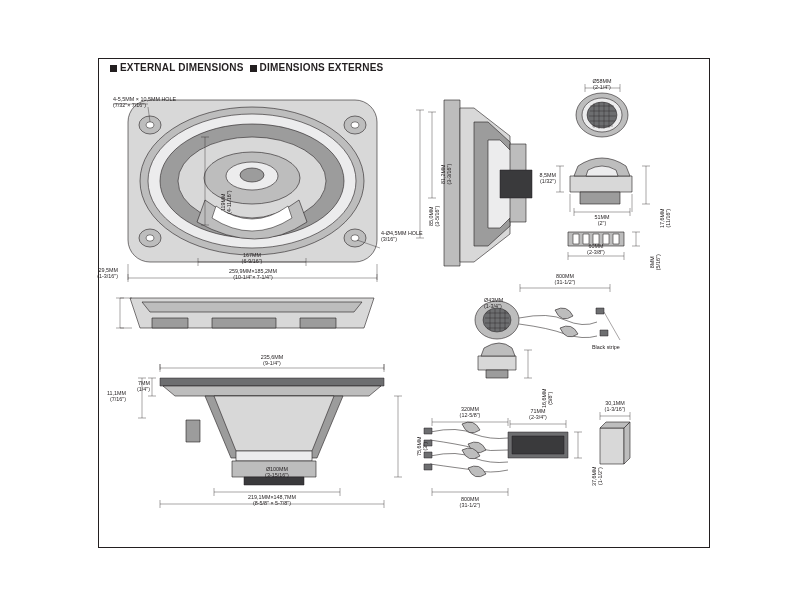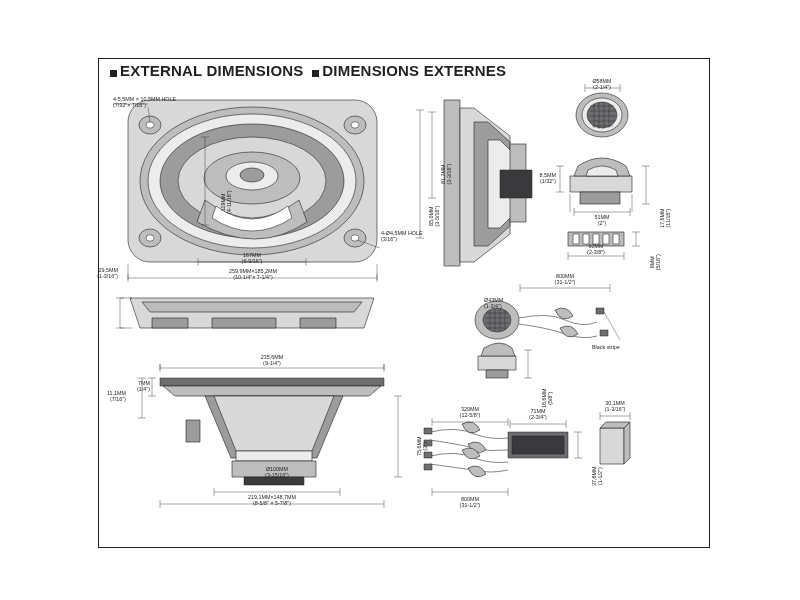--- a/index.html
+++ b/index.html
@@ -1,19 +1,19 @@
 <!DOCTYPE html>
 <html><head>
 <meta charset="utf-8">
 <style>
   html,body{margin:0;padding:0;background:#ffffff;}
   body{font-family:"Liberation Sans", sans-serif;}
   #page{position:relative;width:800px;height:600px;background:#ffffff;overflow:hidden;}
   #sheet{position:absolute;left:98px;top:58px;width:610px;height:488px;background:#ffffff;border:1px solid #231f20;}
-  .hdr{position:absolute;left:110px;top:62px;font-size:15px;font-weight:bold;color:#231f20;letter-spacing:.2px;white-space:nowrap;}
+  .hdr{position:absolute;left:110px;top:62px;font-size:10px;font-weight:bold;color:#231f20;letter-spacing:.2px;white-space:nowrap;}
   .hdr .sq{display:inline-block;width:7px;height:7px;background:#231f20;margin-right:3px;vertical-align:-1px;}
   .lbl{position:absolute;font-size:5.4px;color:#231f20;line-height:1.15;white-space:nowrap;letter-spacing:0px;}
   .lbl.c{text-align:center;}
   .lbl.r{text-align:right;}
   .rot90{transform:rotate(-90deg);}
   svg{position:absolute;left:0;top:0;width:800px;height:600px;overflow:visible;pointer-events:none;}
   .ln{stroke:#231f20;stroke-width:.55;fill:none;}
   .lnthin{stroke:#231f20;stroke-width:.4;fill:none;}
   .dim{stroke:#231f20;stroke-width:.4;fill:none;}
   .body{fill:#d8d8d8;stroke:#231f20;stroke-width:.6;}

